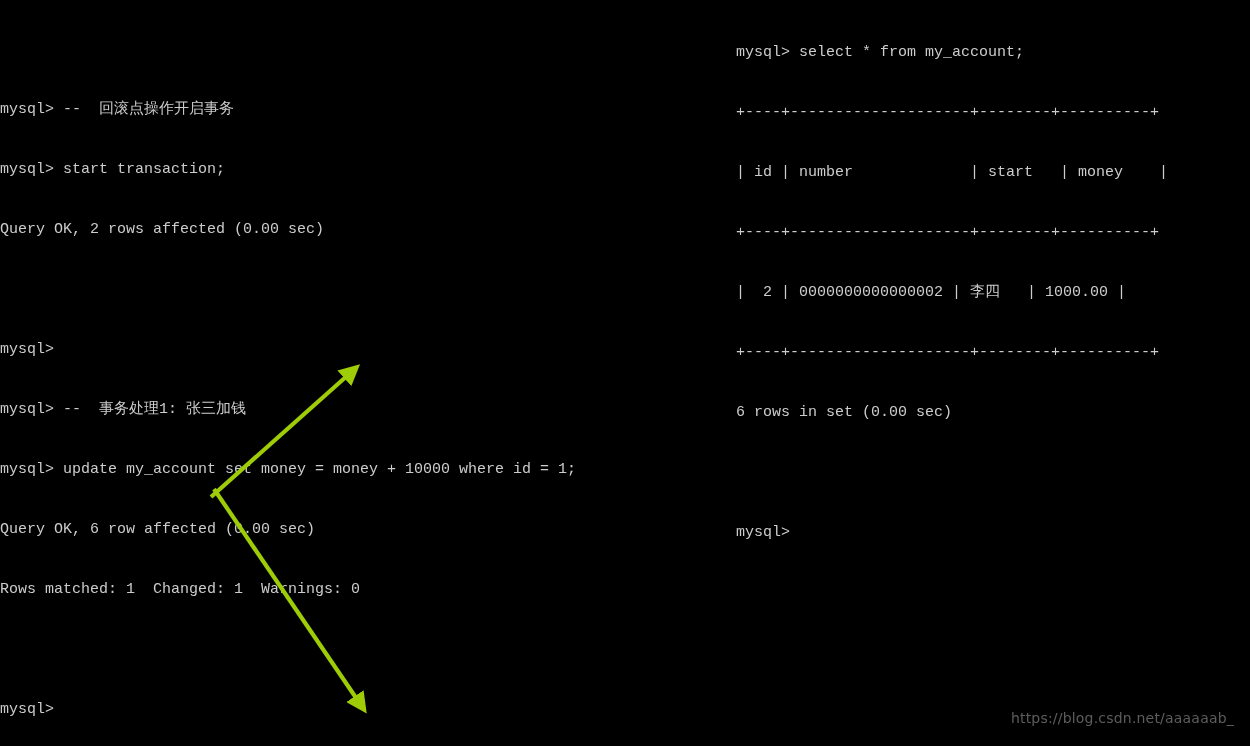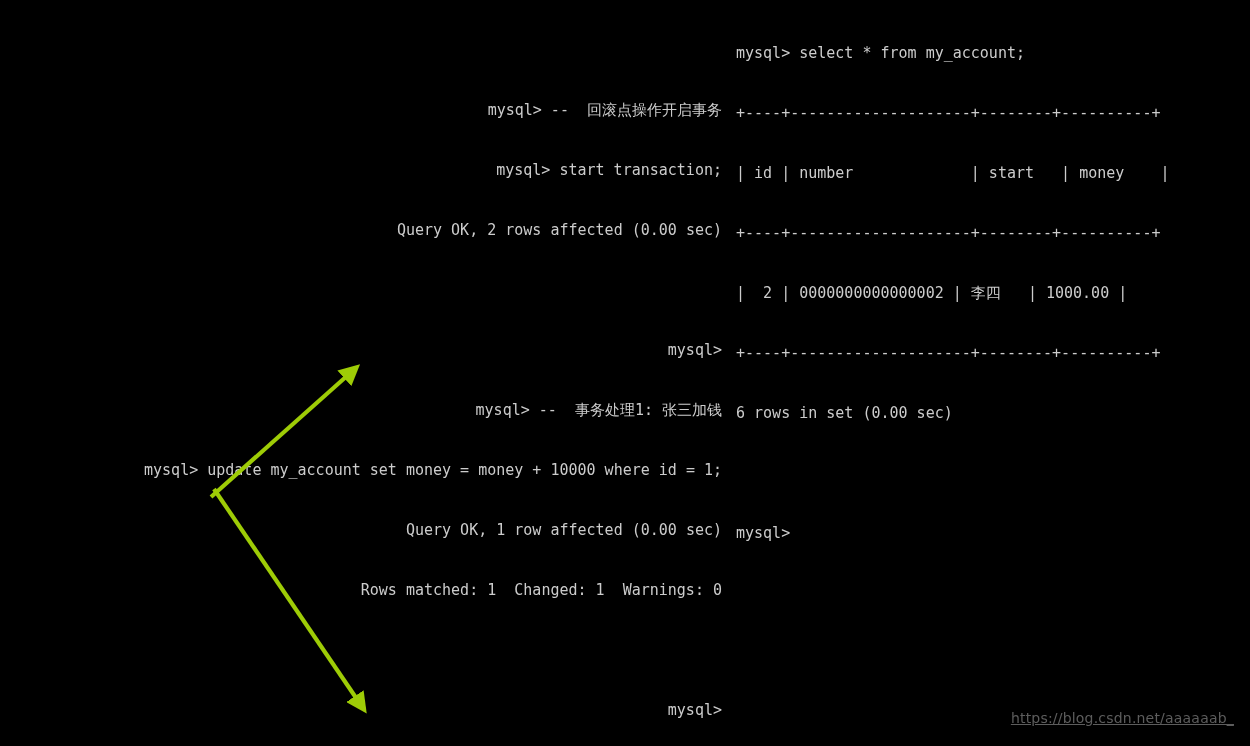--- a/index.html
+++ b/index.html
@@ -67,20 +67,21 @@
     top: 0;
     width: 523px;
     height: 3px;
     background: #d08f74;
   }
 
   .line {
     display: block;
     height: 20px;
     white-space: pre;
+    font-family: Liberation Mono, monospace;
   }
 
   
   #annotations {
     position: absolute;
     left: 0; top: 0;
     width: 1250px;
     height: 746px;
     pointer-events: none;
   }
@@ -95,30 +96,30 @@
     font-size: 14px;
     letter-spacing: 0.2px;
     white-space: nowrap;
   }
 </style>
 </head>
 <body style="background: rgb(0, 0, 0);">
 
 <div id="screen" style="background: rgb(0, 0, 0);">
 
-  <div class="pane" id="left-pane" style="color: rgb(204, 204, 204); text-align: right;">
+  <div class="pane" id="left-pane" style="color: rgb(204, 204, 204);">
     <span class="line"></span>
     <span class="line">mysql&gt; --  回滚点操作开启事务</span>
     <span class="line">mysql&gt; start transaction;</span>
     <span class="line">Query OK, 2 rows affected (0.00 sec)</span>
     <span class="line"></span>
     <span class="line">mysql&gt;</span>
     <span class="line">mysql&gt; --  事务处理1: 张三加钱</span>
     <span class="line">mysql&gt; update my_account set money = money + 10000 where id = 1;</span>
-    <span class="line">Query OK, 1 row affected (0.00 sec)</span>
+    <span class="line">Query OK, 6 row affected (0.00 sec)</span>
     <span class="line">Rows matched: 1  Changed: 1  Warnings: 0</span>
     <span class="line"></span>
     <span class="line">mysql&gt;</span>
     
     
     
     
     
     
     
@@ -163,15 +164,15 @@
         <path d="M0,0 L5,2.5 L0,5 z" fill="#9ecc06"></path>
       </marker>
       <marker id="arrowhead-down" markerWidth="5" markerHeight="5" refX="2.6" refY="2.5" orient="auto" markerUnits="strokeWidth">
         <path d="M0,0 L5,2.5 L0,5 z" fill="#9ecc06"></path>
       </marker>
     </defs>
     <line x1="211" y1="497" x2="352.5189324367763" y2="370.9899916658841" stroke="#9ecc06" stroke-width="4.2" marker-end="url(#arrowhead-up)"></line>
     <line x1="214" y1="489" x2="361.0631167488794" y2="705.2119994586174" stroke="#9ecc06" stroke-width="4.2" marker-end="url(#arrowhead-down)"></line>
   </svg>
 
-  <div id="watermark" style="color: rgb(93, 93, 93); text-decoration: underline;">https://blog.csdn.net/aaaaaab_</div>
+  <div id="watermark" style="color: rgb(93, 93, 93);">https://blog.csdn.net/aaaaaab_</div>
 
 </div>
 
 </body></html>

